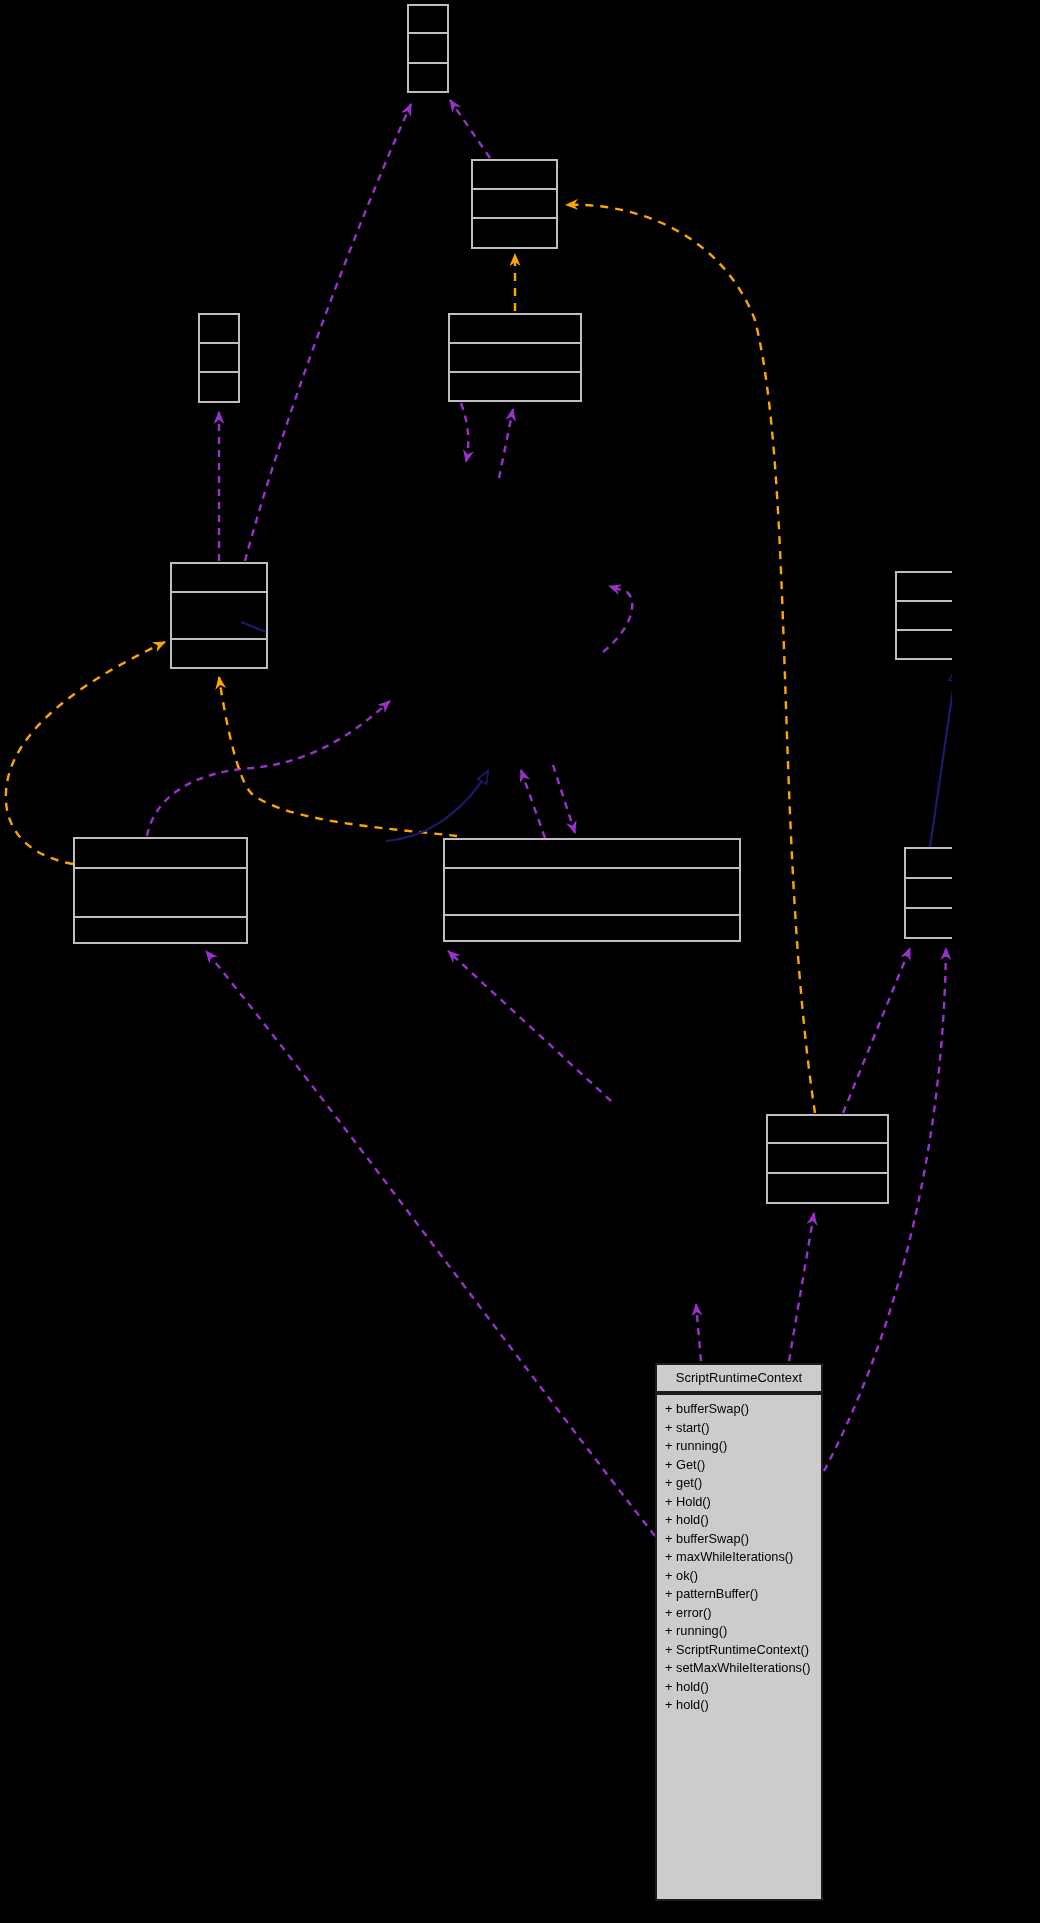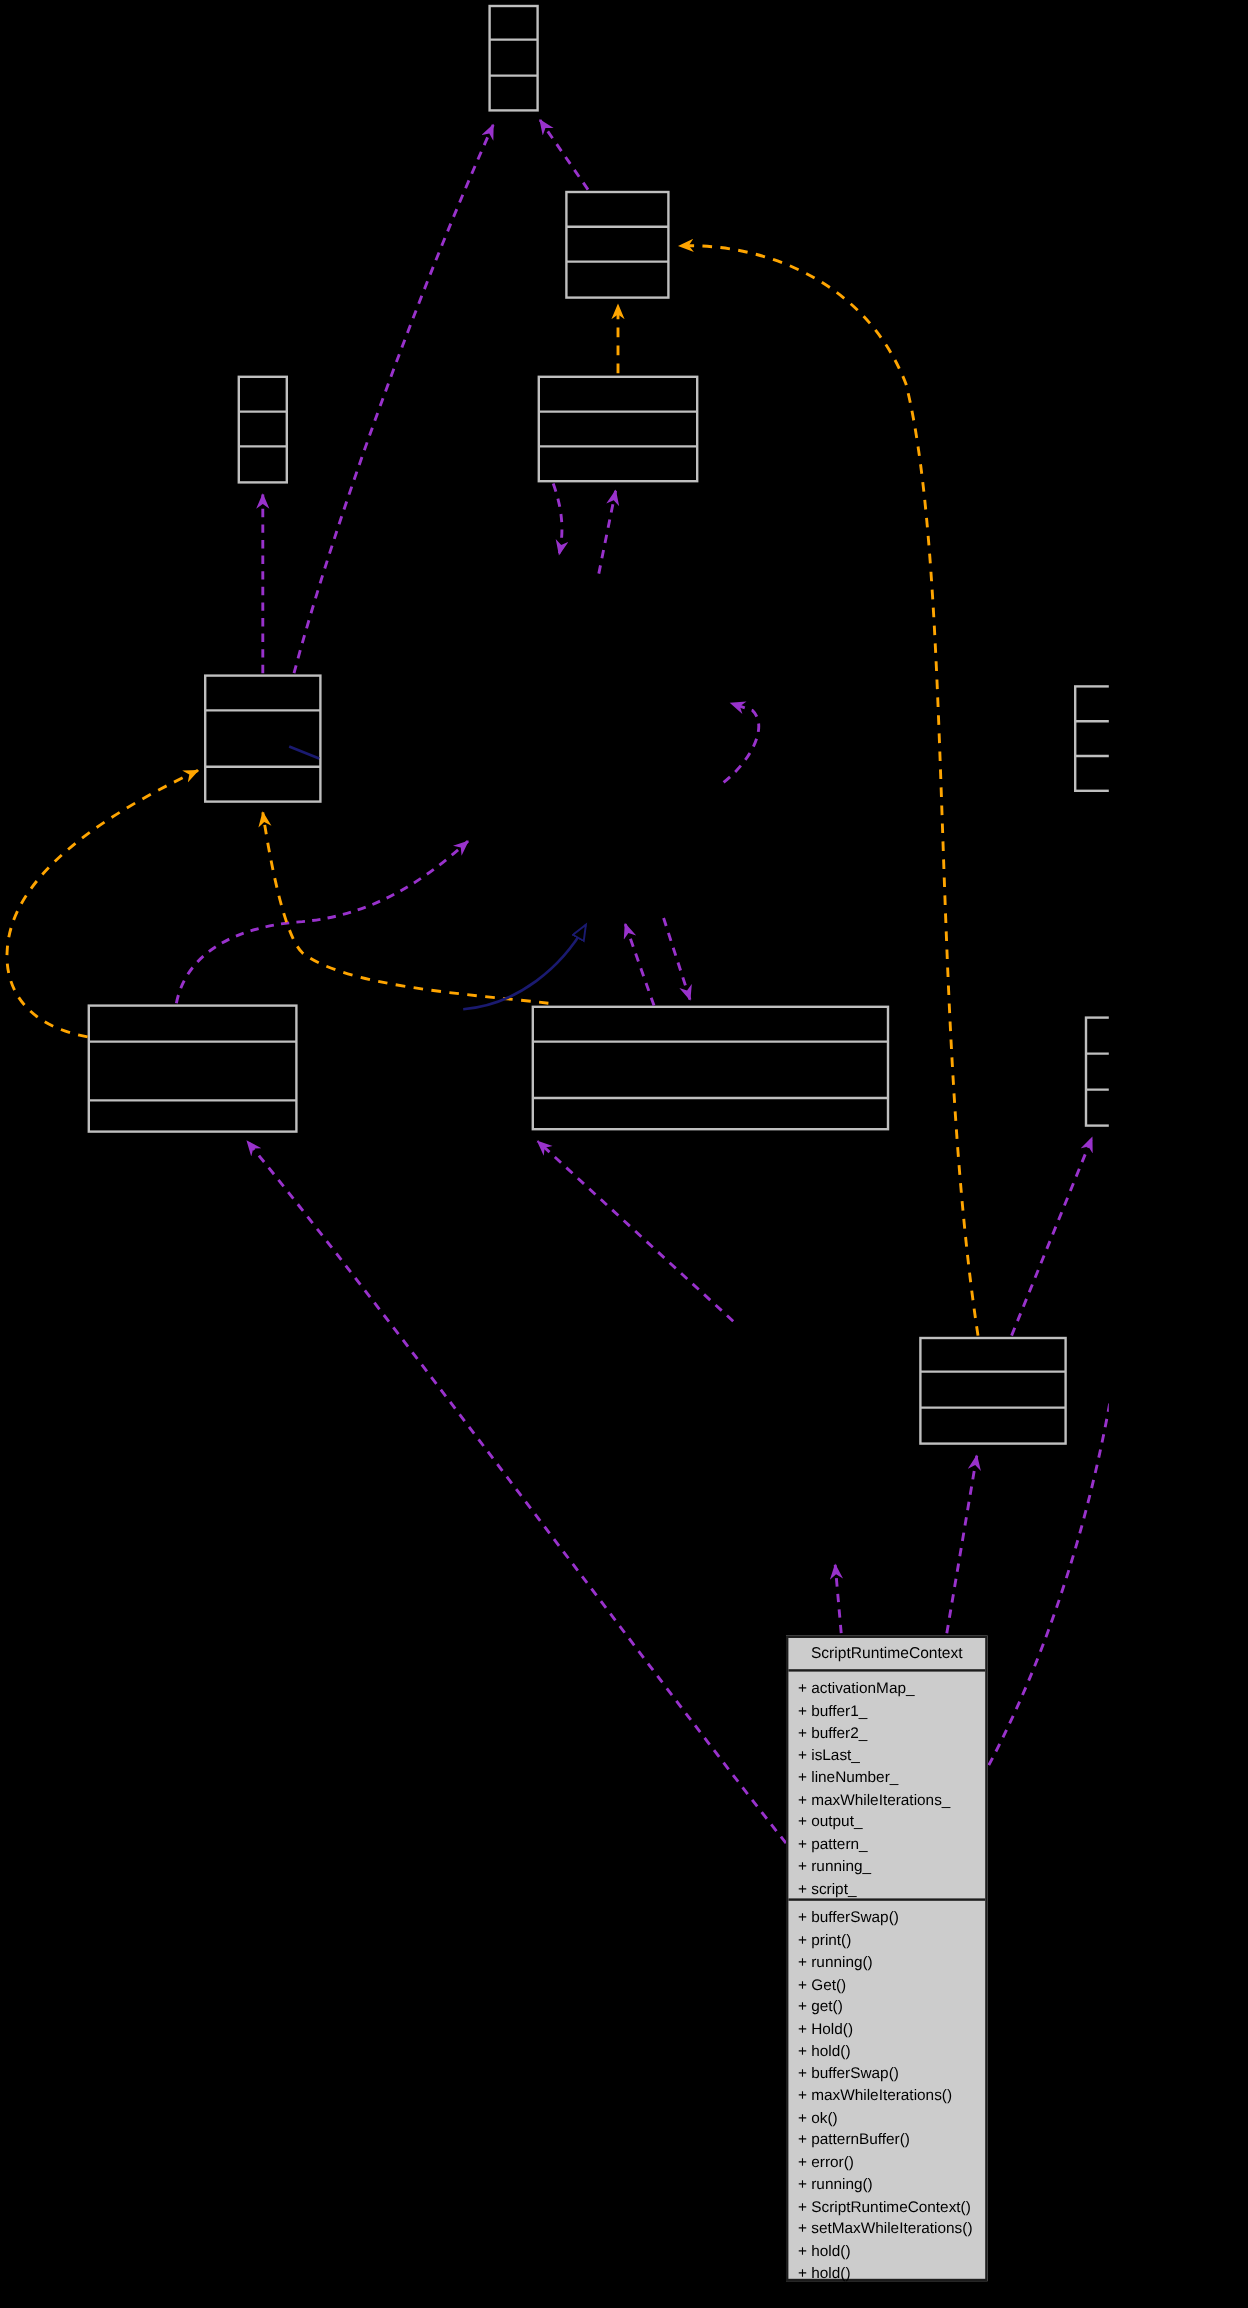--- a/index.html
+++ b/index.html
@@ -7,21 +7,21 @@
     --c-node-border:#BFBFBF;
     --c-usage:#9932CC;
     --c-template:#FFA500;
     --c-inherit:#1A1A70;
     --c-focus-fill:#CCCCCC;
     --c-focus-border:#1C1C1C;
     --c-focus-text:#000000;
   }
   html,body{margin:0;padding:0;background:var(--c-bg);}
   .canvas{position:relative;width:924px;height:1923px;background:var(--c-bg);
-          font-family:"Liberation Sans", sans-serif;overflow:hidden;}
+          font-family:"Liberation Sans", sans-serif;overflow:hidden;padding-left:28px;}
   svg{position:absolute;left:0;top:0;}
   .node rect,.node line{stroke:var(--c-node-border);stroke-width:2;fill:none;}
   .edge-usage{stroke:var(--c-usage);stroke-width:2.4;fill:none;stroke-dasharray:7 6;}
   .edge-template{stroke:var(--c-template);stroke-width:2.4;fill:none;stroke-dasharray:8 7;}
   .edge-inherit{stroke:var(--c-inherit);stroke-width:2.2;fill:none;}
   .focus-node{position:absolute;left:655px;top:1363px;width:168px;height:538px;
               box-sizing:border-box;background:var(--c-focus-fill);
               border:2px solid var(--c-focus-border);color:var(--c-focus-text);}
   .focus-title{height:26px;line-height:26px;text-align:center;font-size:13px;
                border-bottom:2px solid var(--c-focus-border);}
@@ -126,35 +126,23 @@
 
     <g>
       <path class="edge-inherit" d="M930,847 L956,669" marker-end="url(#ah-navy)"></path>
       <path class="edge-inherit" d="M386,841 C 432,837 468,806 488,771" marker-end="url(#ah-navy)"></path>
       <path class="edge-inherit" d="M241,622 L266,632"></path>
     </g>
   </svg>
 
   <div class="focus-node">
     <div class="focus-title">ScriptRuntimeContext</div>
-    <div class="focus-fields">
-        <div class="member-row">+ activationMap_</div>
-        <div class="member-row">+ buffer1_</div>
-        <div class="member-row">+ buffer2_</div>
-        <div class="member-row">+ isLast_</div>
-        <div class="member-row">+ lineNumber_</div>
-        <div class="member-row">+ maxWhileIterations_</div>
-        <div class="member-row">+ output_</div>
-        <div class="member-row">+ pattern_</div>
-        <div class="member-row">+ running_</div>
-        <div class="member-row">+ script_</div>
-      </div>
     <div class="focus-methods">
         <div class="member-row">+ bufferSwap()</div>
-        <div class="member-row">+ print()</div>
+        <div class="member-row">+ start()</div>
         <div class="member-row">+ running()</div>
         <div class="member-row">+ Get()</div>
         <div class="member-row">+ get()</div>
         <div class="member-row">+ Hold()</div>
         <div class="member-row">+ hold()</div>
         <div class="member-row">+ bufferSwap()</div>
         <div class="member-row">+ maxWhileIterations()</div>
         <div class="member-row">+ ok()</div>
         <div class="member-row">+ patternBuffer()</div>
         <div class="member-row">+ error()</div>

